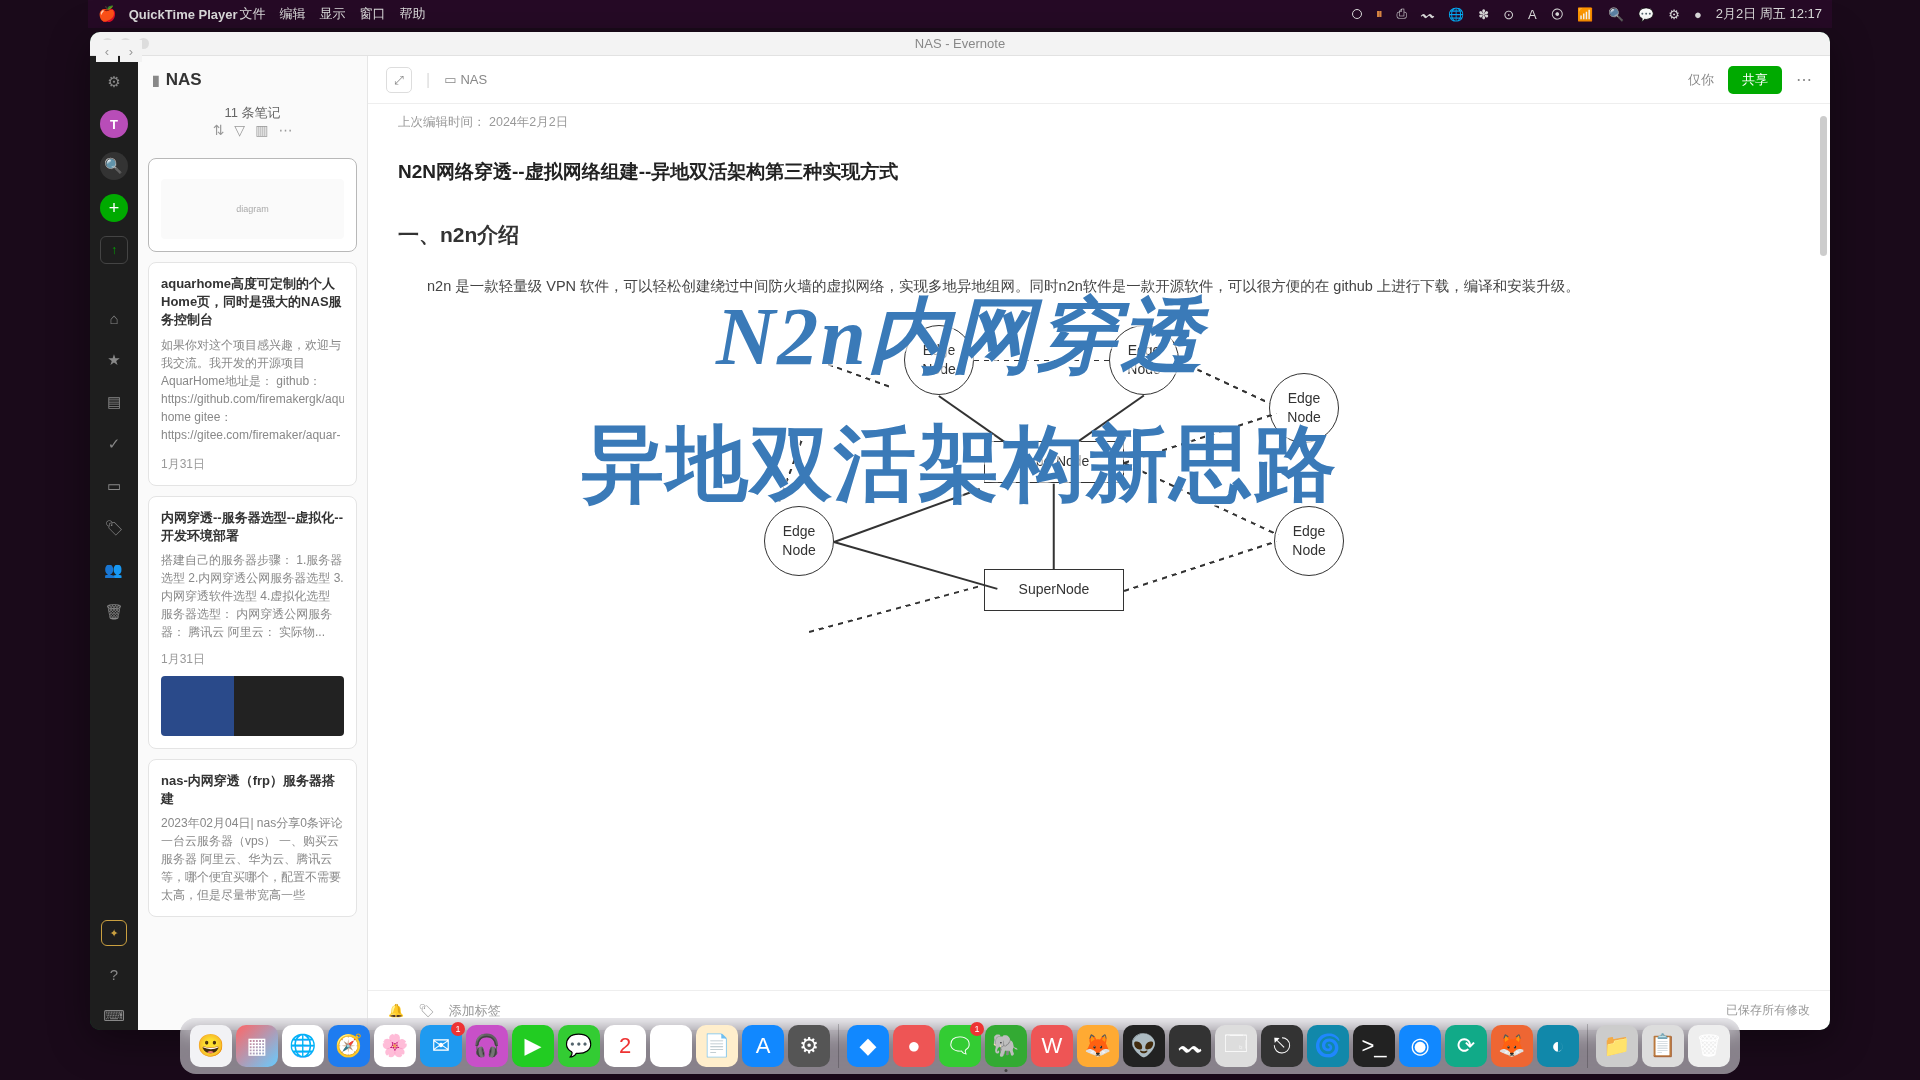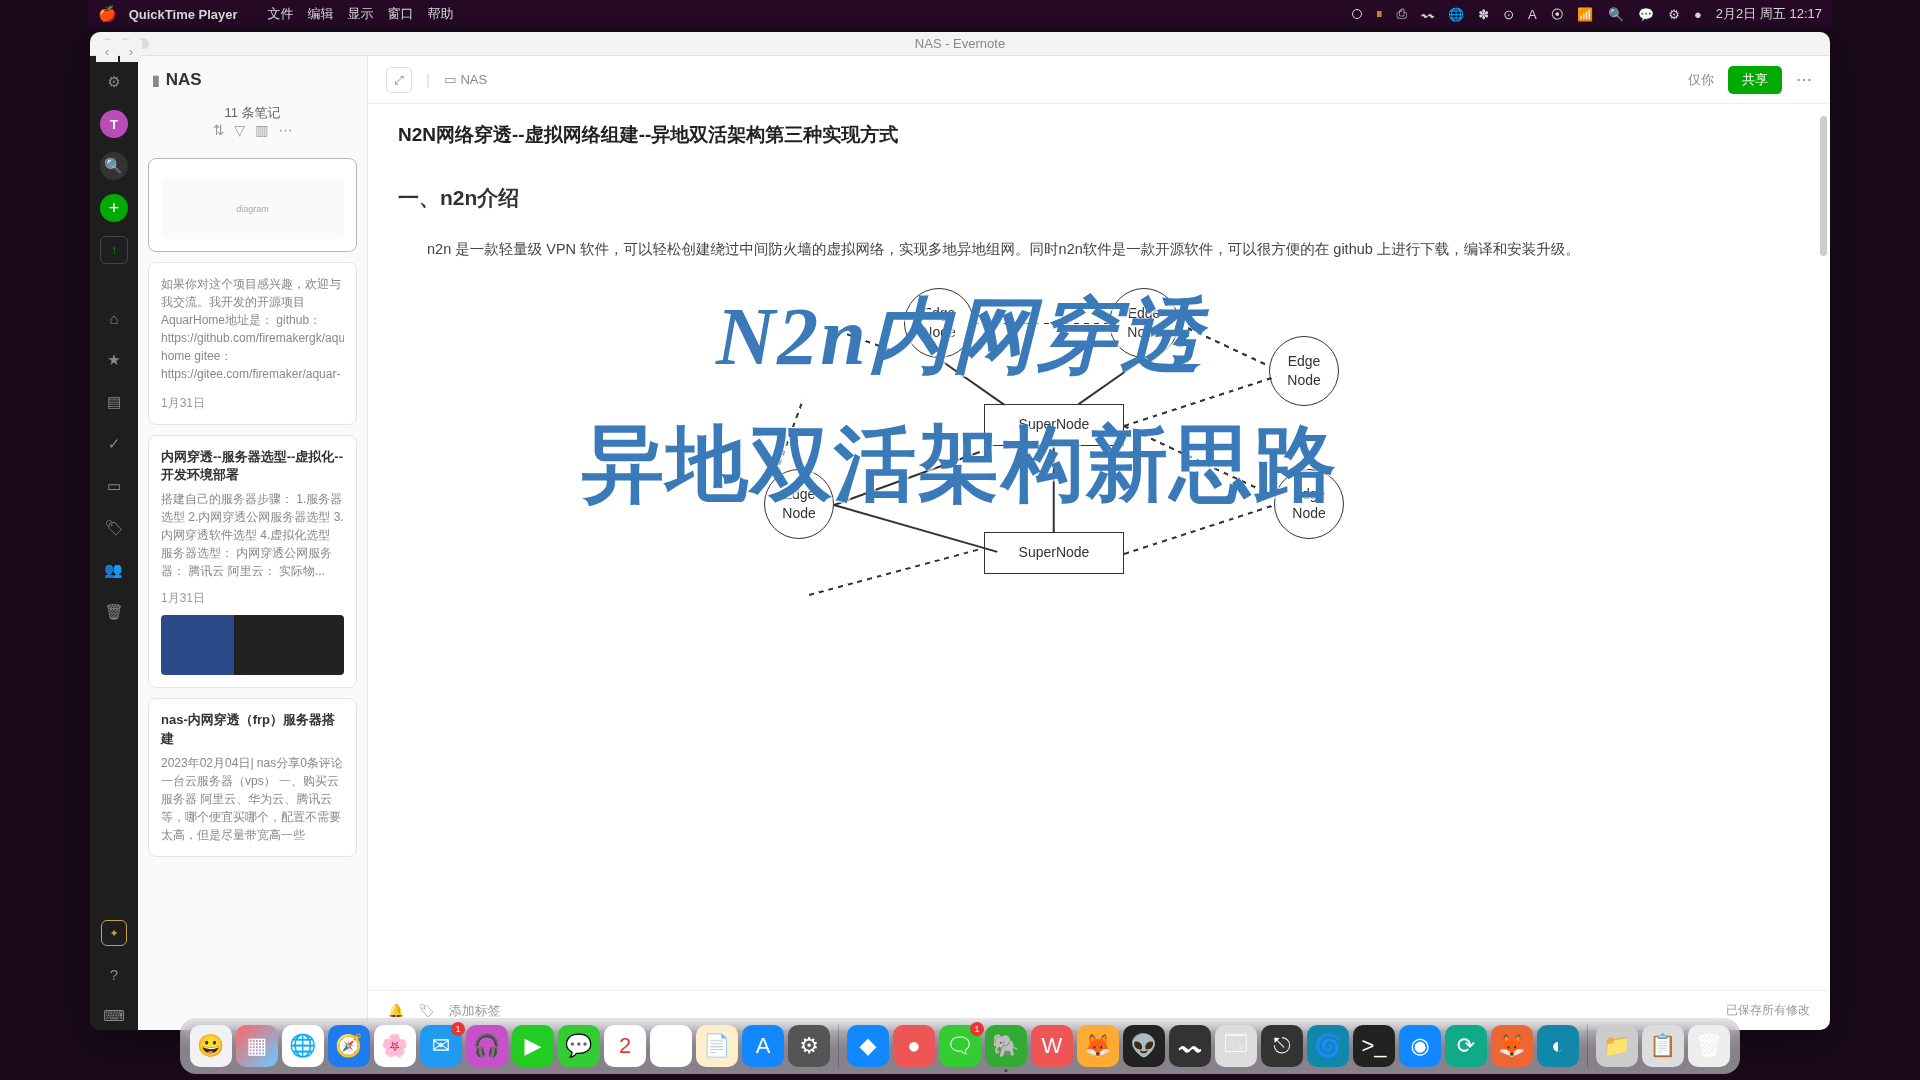--- a/index.html
+++ b/index.html
@@ -1,21 +1,21 @@
 <!DOCTYPE html>
 <html><head>
 <meta charset="utf-8">
 <style>
 * { margin:0; padding:0; box-sizing:border-box; font-family:-apple-system,"Helvetica Neue",sans-serif; }
 body { background:#1a0a1a; width:1920px; height:1080px; overflow:hidden; position:relative; }
 
 
 .menubar { position:absolute; top:0; left:88px; right:88px; height:28px; background:rgba(40,10,40,0.9); display:flex; align-items:center; color:#ddd; font-size:13px; padding:0 10px; }
 .menubar .apple { font-size:15px; margin-right:12px; }
-.menubar .app { font-weight:600; margin-right:30px; }
+.menubar .app { font-weight:600; margin-right:2px; }
 .menubar .menu-item { margin-right:14px; }
 .menubar .right { margin-left:auto; display:flex; align-items:center; gap:14px; }
 .menubar .right span { font-size:13px; }
 .rec-dot { width:10px; height:10px; border-radius:50%; border:1.5px solid #ddd; display:inline-block; }
 .rec-bar { color:#d84; font-weight:bold; }
 
 
 .window { position:absolute; top:32px; left:90px; right:90px; bottom:50px; background:#14532d; border-radius:10px; overflow:hidden; box-shadow:0 10px 40px rgba(0,0,0,0.4); display:flex; flex-direction:column; }
 .titlebar { height:24px; background:#f3f3f3; border-bottom:1px solid #e2e2e2; display:flex; align-items:center; padding:0 12px; position:relative; }
 .traffic { display:flex; gap:7px; }
@@ -175,20 +175,21 @@
           <span>▽</span>
           <span>▥</span>
           <span>⋯</span>
         </div>
       </div>
       <div class="nl-items" id="cards">
           <div class="card sel">
             <div class="thumb diagram">diagram</div>
           </div>
           <div class="card">
+            <div class="ct">aquarhome高度可定制的个人Home页，同时是强大的NAS服务控制台</div>
             <div class="cb">如果你对这个项目感兴趣，欢迎与我交流。我开发的开源项目AquarHome地址是： github：https://github.com/firemakergk/aquar-home gitee：https://gitee.com/firemaker/aquar-home 帮助文档地址：...</div>
             <div class="cd">1月31日</div>
           </div>
           <div class="card">
             <div class="ct">内网穿透--服务器选型--虚拟化--开发环境部署</div>
             <div class="cb">搭建自己的服务器步骤： 1.服务器选型 2.内网穿透公网服务器选型 3.内网穿透软件选型 4.虚拟化选型 服务器选型： 内网穿透公网服务器： 腾讯云 阿里云： 实际物...</div>
             <div class="cd">1月31日</div>
             <div class="thumb server"></div>
           </div>
           <div class="card">
@@ -202,20 +203,21 @@
       <div class="ed-top">
         <div class="expand">⤢</div>
         <span style="color:#ddd">|</span>
         <div class="crumb">▭ <span>NAS</span></div>
         <div class="right">
           <span class="only-you">仅你</span>
           <button class="share">共享</button>
           <span class="more">⋯</span>
         </div>
       </div>
+      <div class="ed-meta">上次编辑时间：  2024年2月2日</div>
       <div class="scroll-ind"></div>
       <div class="ed-body">
         <div class="ed-title">N2N网络穿透--虚拟网络组建--异地双活架构第三种实现方式</div>
         <div class="ed-h2">一、n2n介绍</div>
         <div class="ed-p">n2n 是一款轻量级 VPN 软件，可以轻松创建绕过中间防火墙的虚拟网络，实现多地异地组网。同时n2n软件是一款开源软件，可以很方便的在 github 上进行下载，编译和安装升级。</div>
 
         <div class="diagram">
           <div class="dnode dcircle" style="left:145px;top:14px">
               <span style="white-space:pre-line">Edge
 Node</span>

